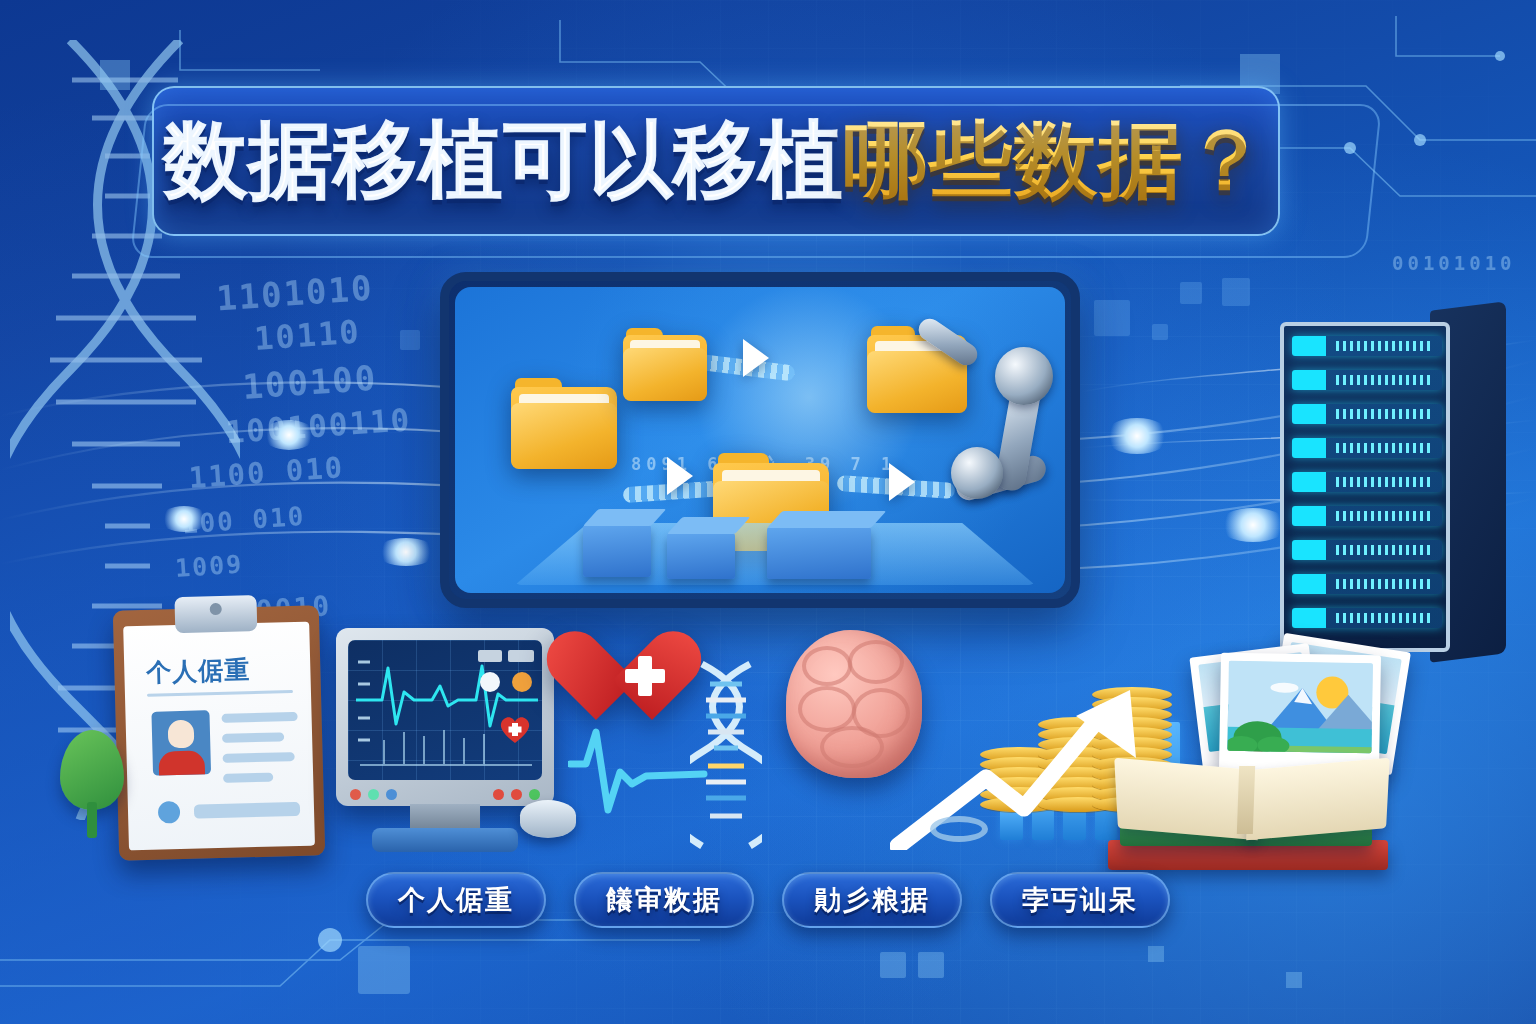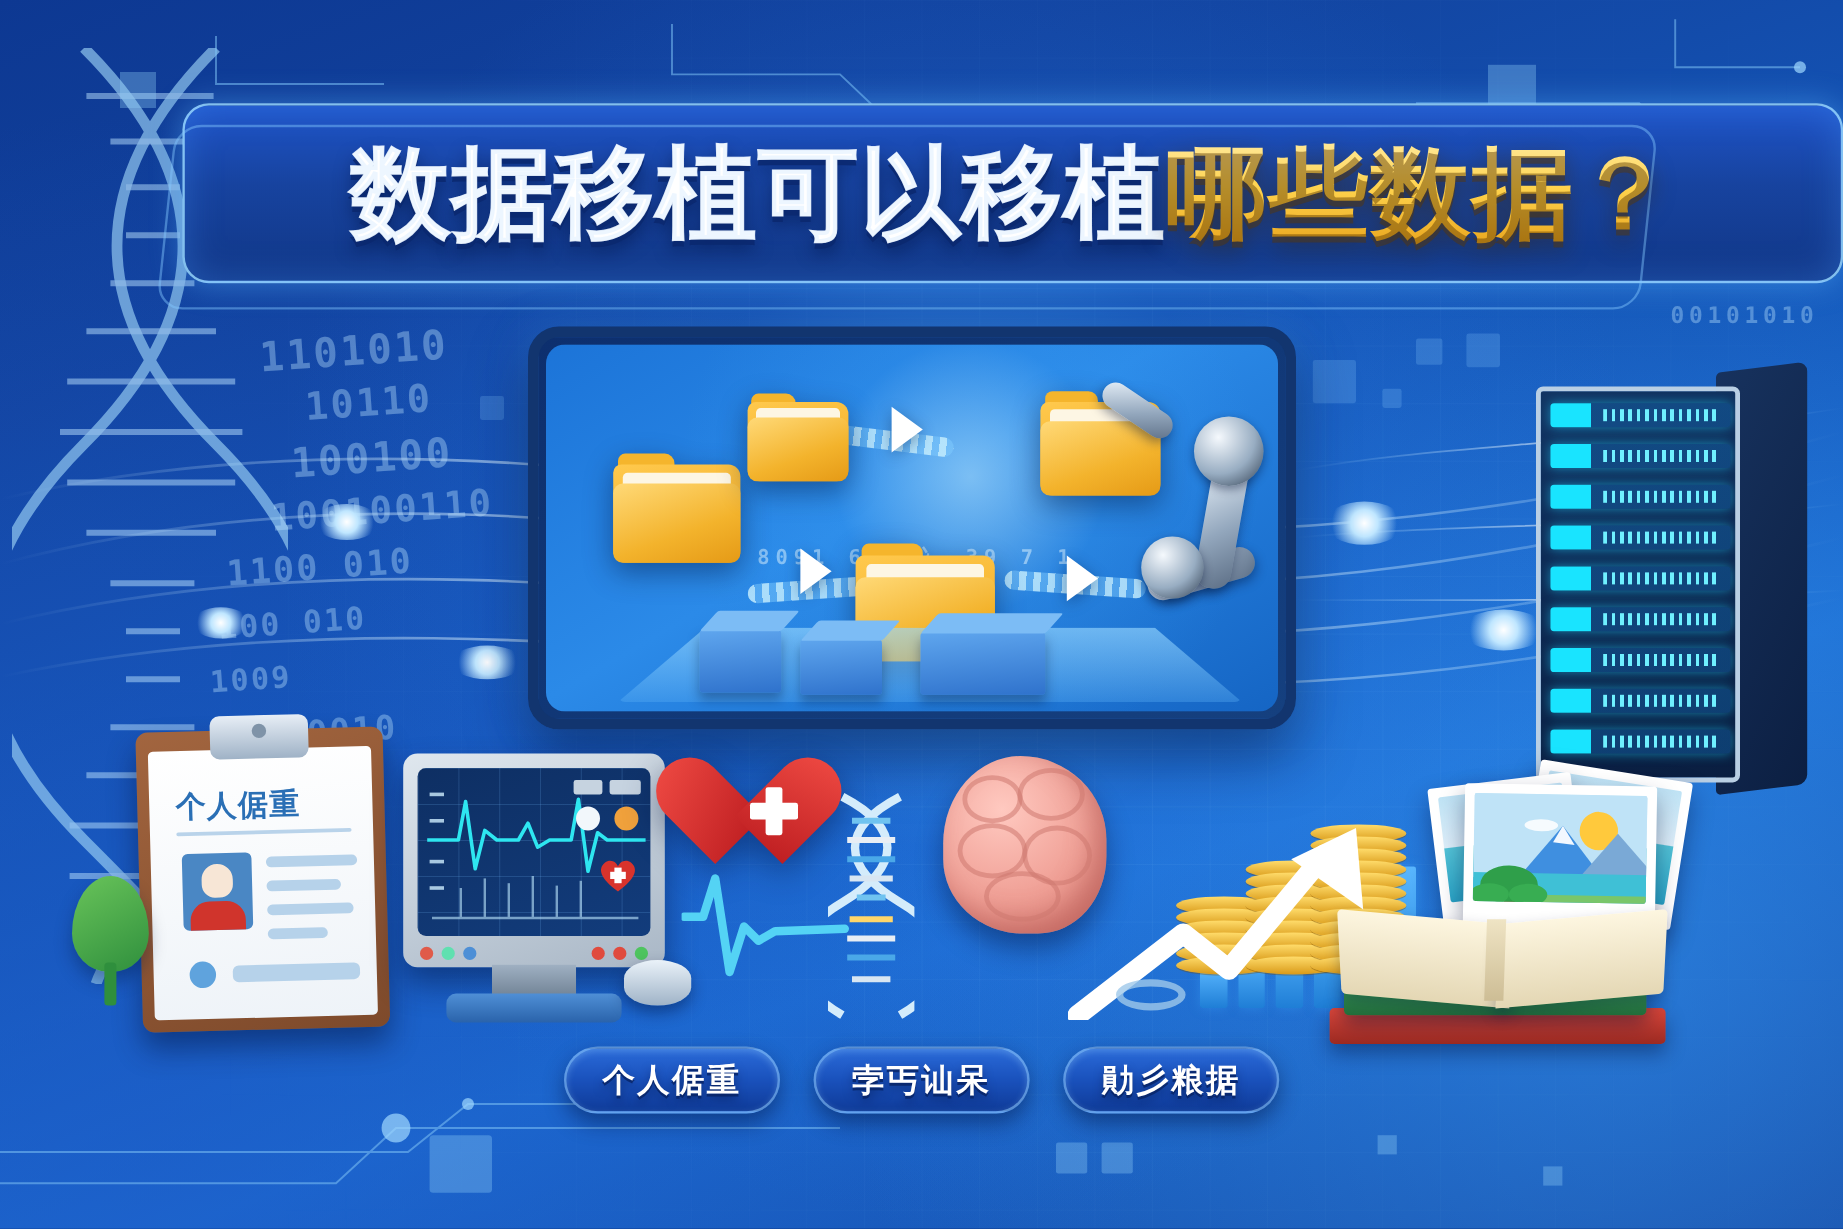--- a/index.html
+++ b/index.html
@@ -25,26 +25,26 @@
     -webkit-mask-image:radial-gradient(circle at 60% 60%, #000 10%, transparent 78%);
     opacity:.6;
   }
   .streaks{position:absolute;inset:0;pointer-events:none;}
   .sq{position:absolute;background:rgba(140,205,255,.22);border-radius:2px;}
   .glowdot{position:absolute;border-radius:50%;background:radial-gradient(circle,#fff 0%, #bfe6ff 30%, rgba(120,200,255,0) 72%);}
   .bincol{position:absolute;color:rgba(190,228,255,.38);font-family:"DejaVu Sans Mono","Liberation Mono",monospace;font-weight:700;letter-spacing:2px;white-space:nowrap;}
 
   
   #banner{
-    position:absolute;left:152px;top:86px;width:1384px;height:150px;
+    position:absolute;left:152px;top:86px;width:1128px;height:150px;
     border-radius:22px;
     background:linear-gradient(180deg,#1f54c8 0%, #17439f 45%, #113787 100%);
     border:2px solid rgba(150,215,255,.85);
     box-shadow:0 0 26px rgba(90,180,255,.45), inset 0 0 30px rgba(70,150,255,.35);
-    display:flex;align-items:center;justify-content:center;
+    display:flex;align-items:center;justify-content:center;font-family:Liberation Serif, serif;
   }
   #banner:before{
     content:"";position:absolute;left:-16px;top:16px;width:1232px;height:150px;
     border-radius:22px;border:2px solid rgba(130,200,255,.45);
     transform:skewX(-6deg);pointer-events:none;
   }
   #title{
     position:relative;z-index:3;font-size:84px;font-weight:900;letter-spacing:1px;
     white-space:nowrap;line-height:1;
   }
@@ -536,17 +536,18 @@
   <div id="book">
     <div class="bookcover" style="bottom:0;background:linear-gradient(180deg,#d8463a,#9c2a22)"></div>
     <div class="bookcover" style="bottom:24px;left:22px;width:252px;background:linear-gradient(180deg,#3fa35c,#226f3b)"></div>
     <div class="page" style="left:18px;top:4px;transform:skewY(8deg) rotate(-3deg);border-radius:4px 0 0 4px"></div>
     <div class="page" style="left:150px;top:4px;transform:skewY(-8deg) rotate(3deg);border-radius:0 4px 4px 0"></div>
     <div style="position:absolute;left:140px;top:6px;width:16px;height:68px;background:linear-gradient(180deg,#efe4c4,#cdbd95);transform:skewX(-2deg)"></div>
   </div>
 
   <div id="pills">
     <div class="pill">个人倨重</div>
+    <div class="pill">䭥审敉据</div>
+    <div class="pill">勛彡粮据</div>
     <div class="pill">孛丐讪呆</div>
-    <div class="pill">勛彡粮据</div>
   </div>
 
 </div>
 
 </body></html>

